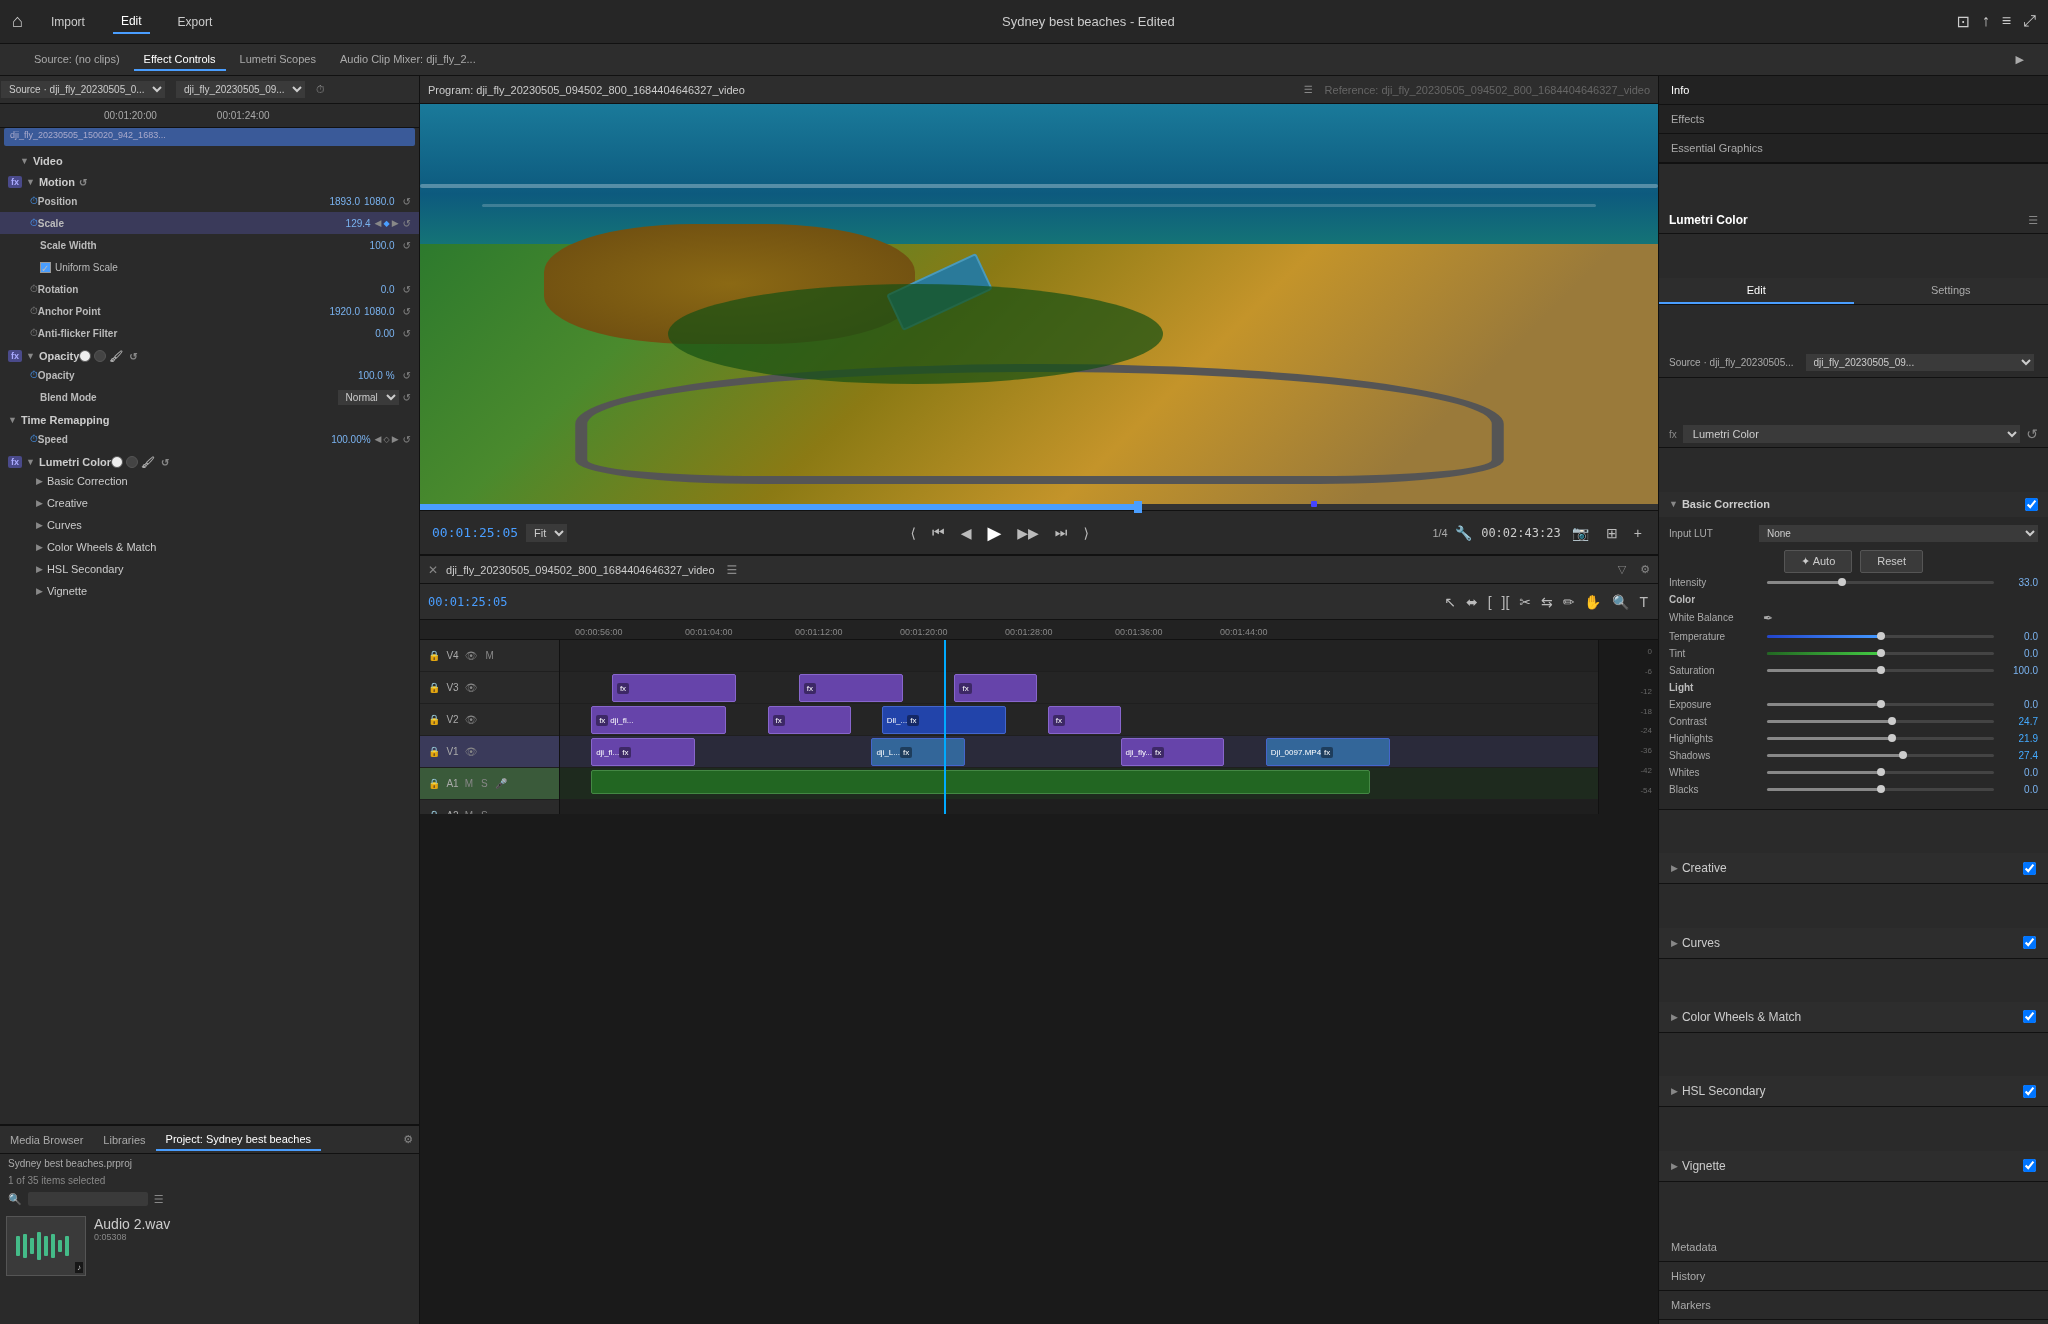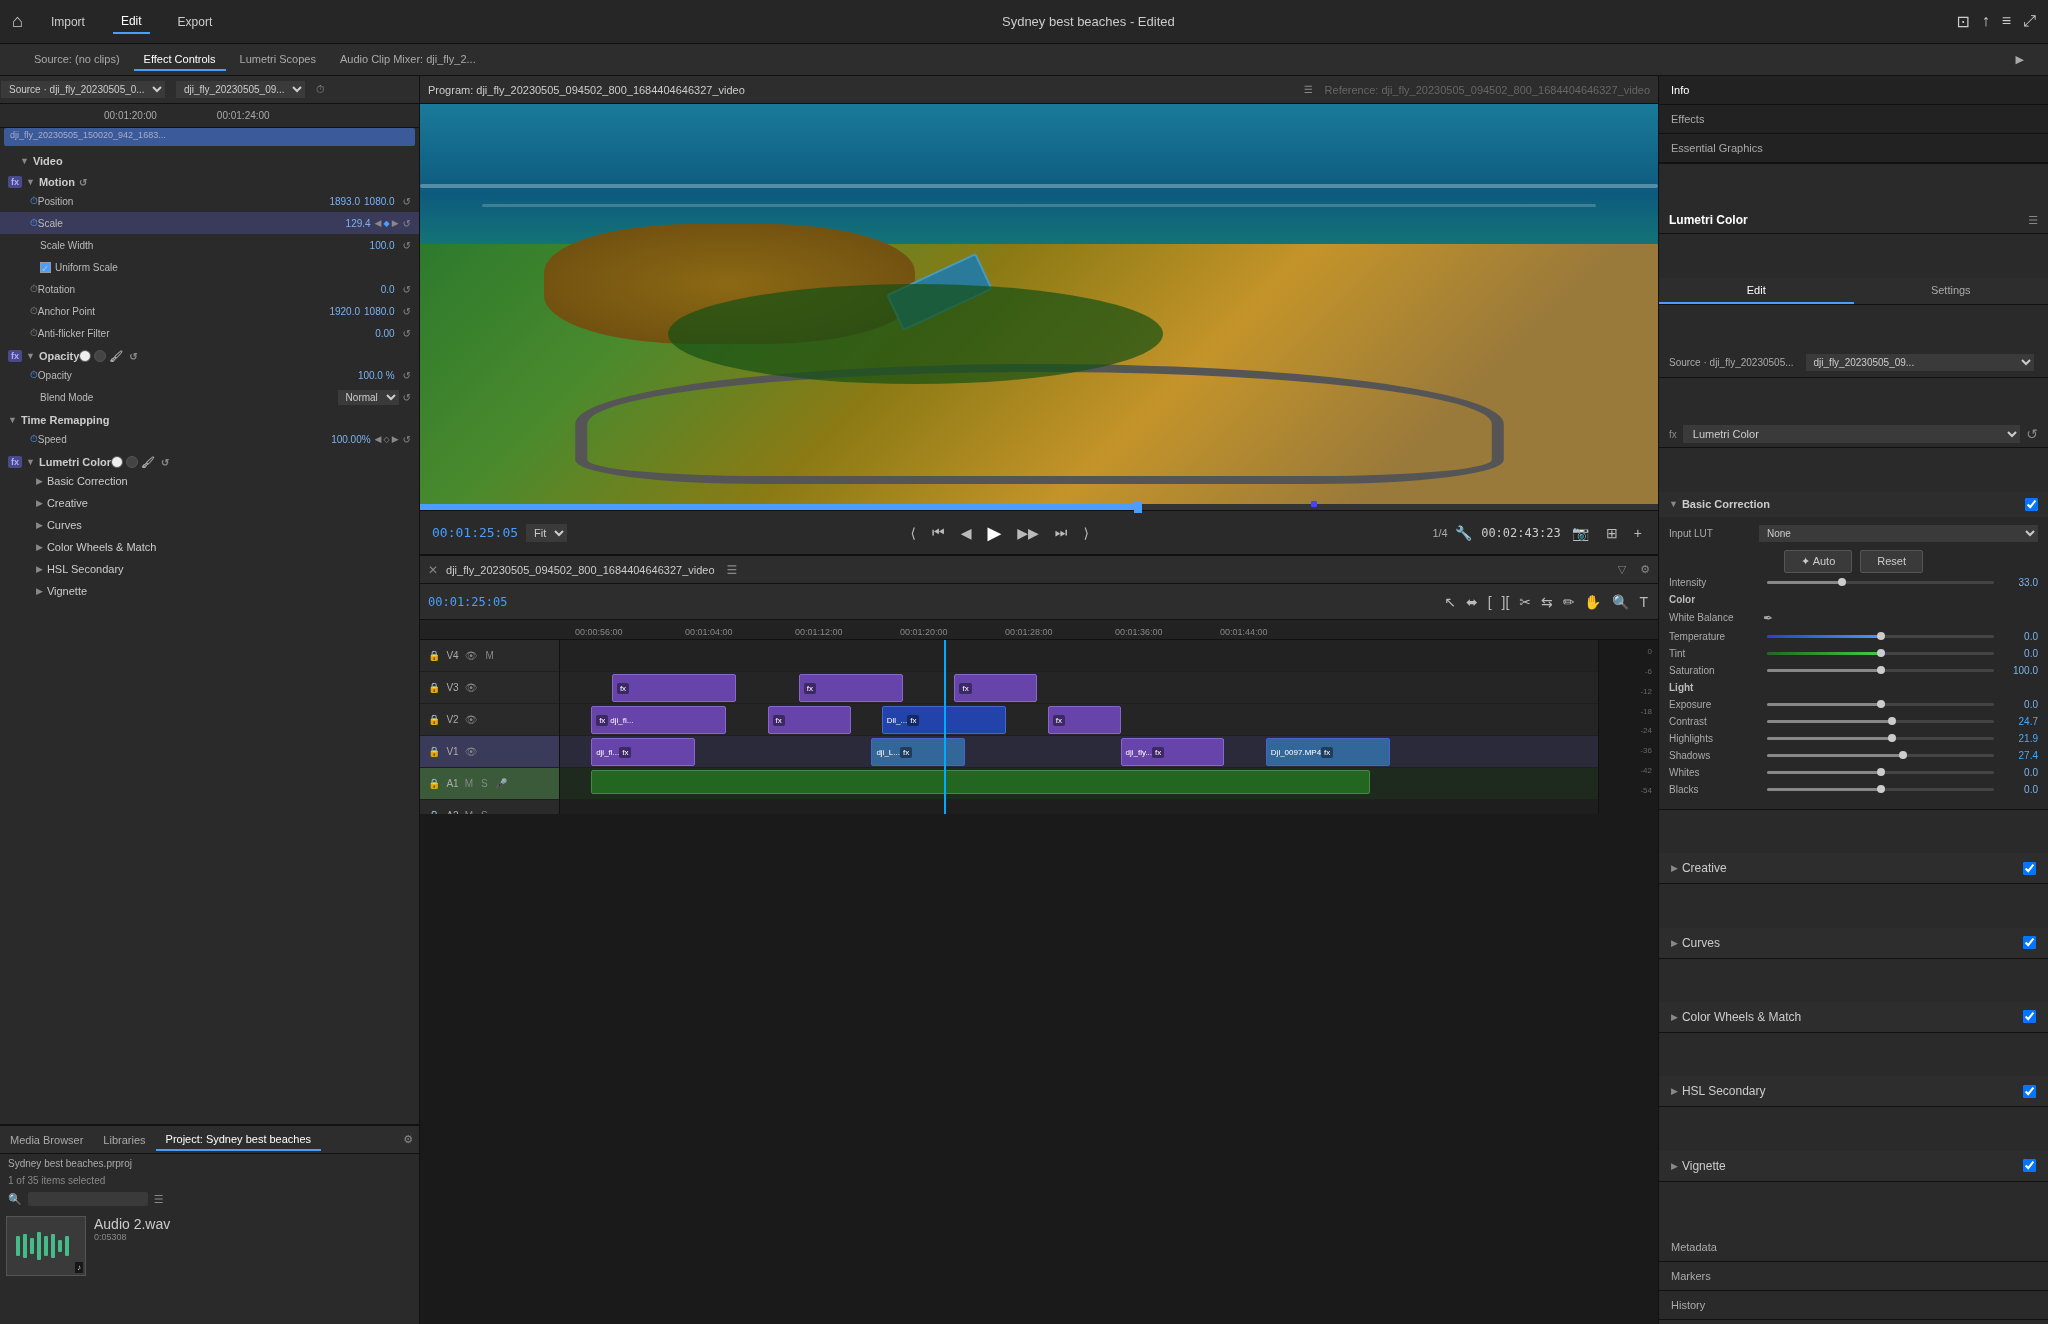--- a/index.html
+++ b/index.html
@@ -26,21 +26,21 @@
 
     .left-panel-header { background: #2d2d2d; padding: 4px 1px; display: flex; align-items: center; gap: 11px; border-bottom: 1px solid #111; height: 28px; }
     .source-select { background: #3a3a3a; color: #ccc; border: none; font-size: 10px; padding: 2px 4px; }
 
     .timeline-area { background: #2a2a2a; display: flex; align-items: center; height: 24px; border-bottom: 1px solid #111; padding: 0 4px; font-size: 10px; color: #aaa; }
 
     .effects-list { flex: 1; overflow-y: auto; padding: 4px 0; }
     .effect-group { padding: 2px 0; }
     .effect-group-header { display: flex; align-items: center; padding: 2px 8px; cursor: pointer; color: #ccc; font-size: 11px; font-weight: bold; }
     .effect-row { display: flex; align-items: center; padding: 2px 8px 2px 20px; cursor: pointer; min-height: 22px; }
-    .effect-label { color: #bbb; font-size: 10px; flex: 1; }
+    .effect-label { color: #bbb; font-size: 10px; flex: 1; font-weight: bold; }
     .effect-value { color: #7ab3f0; font-size: 10px; margin-right: 4px; }
     .reset-icon { color: #888; font-size: 10px; margin-left: 4px; cursor: pointer; }
     .chevron { font-size: 9px; color: #888; margin-right: 4px; }
     .fx-label { background: #4a4a8a; color: #aaf; font-size: 9px; padding: 1px 3px; border-radius: 2px; margin-right: 4px; }
     .color-swatches { display: flex; gap: 3px; margin-right: 4px; }
     .swatch { width: 12px; height: 12px; border-radius: 50%; border: 1px solid #555; }
     .swatch.white { background: #eee; }
     .swatch.dark { background: #444; }
     .swatch.brush { background: none; border: none; color: #aaa; }
     .uniform-scale { display: flex; align-items: center; gap: 4px; color: #bbb; font-size: 10px; }
@@ -780,18 +780,18 @@
     </div>
 
     <div class="collapsed-section">
       <span class="chevron">▶</span>
       <span class="collapsed-title">Vignette</span>
       <input type="checkbox" checked="" style="">
     </div>
 
     <div style="padding:4px 0;margin-top:4px;">
       <div class="info-item">Metadata</div>
+      <div class="info-item">History</div>
       <div class="info-item">Markers</div>
-      <div class="info-item">History</div>
     </div>
   </div>
 
 </div>
 
 </body></html>

